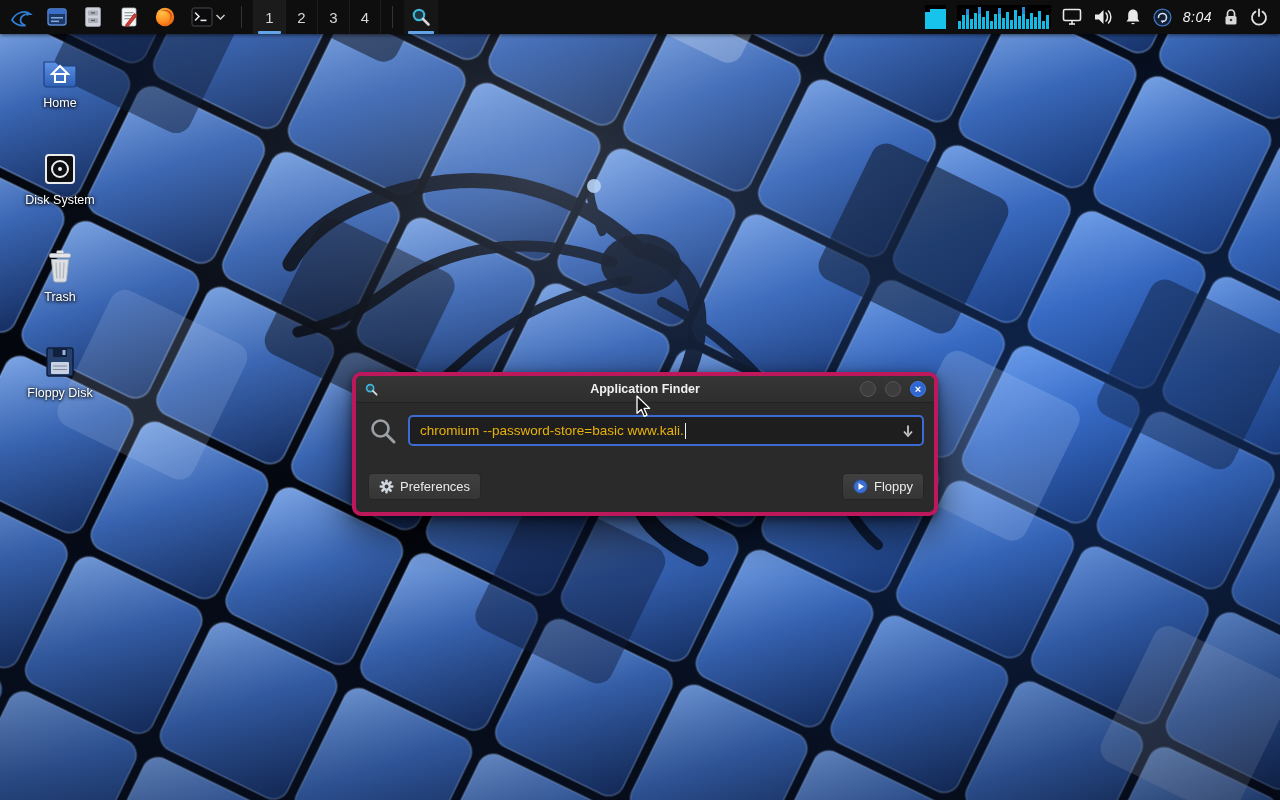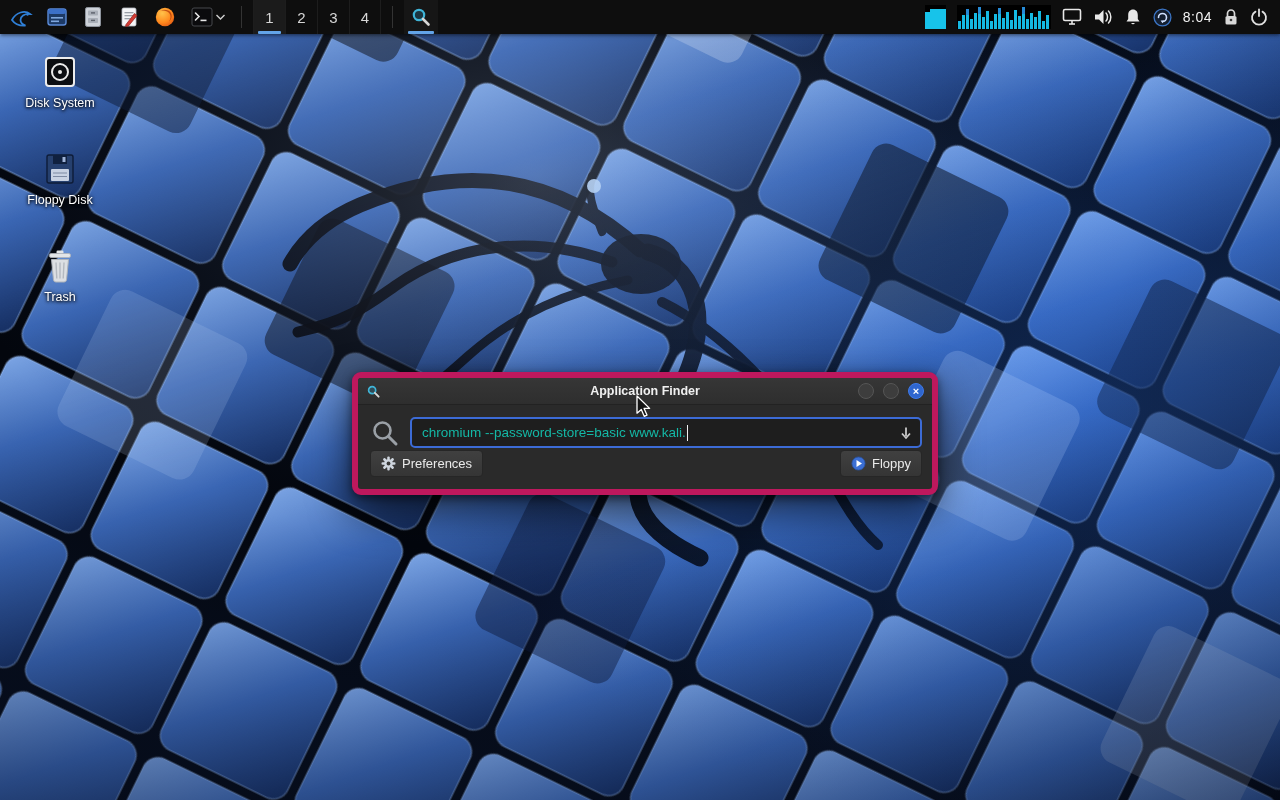--- a/index.html
+++ b/index.html
@@ -31,39 +31,39 @@
   .ws:last-child { border-right:1px solid #1d1d1d; }
   .ws.active { background:#1b1b1b; }
   .ws.active::after, .task.active::after {
     content:""; position:absolute; left:4px; right:4px; bottom:0; height:3px;
     background:#63a4e8; border-radius:1px;
   }
   .task {
     width:34px; height:34px; display:flex; align-items:center; justify-content:center;
     background:#161616; border:none; cursor:pointer; position:relative;
   }
-  .panel-right { margin-left:auto; display:flex; align-items:center; gap:11px; padding-right:6px; height:100%; }
+  .panel-right { margin-left:auto; display:flex; align-items:center; gap:11px; padding-right:6px; height:100%;font-style:italic; }
   .clock { color:#f2f2f2; font-size:14px; letter-spacing:.5px; cursor:pointer; }
   .tray-btn { background:transparent; border:none; display:flex; align-items:center; cursor:pointer; }
 
   
   .desktop-icons {
     position:absolute; left:16px; top:52px; z-index:10;
     display:flex; flex-direction:column; gap:38px; width:88px;
   }
   .dicon { display:flex; flex-direction:column; align-items:center; gap:5px; cursor:pointer; }
   .dicon .label {
     color:#fff; font-size:12.5px; text-align:center; line-height:1.1;
     text-shadow:0 1px 3px #000, 0 0 4px rgba(0,0,0,.9);
   }
 
   
   .finder {
     position:absolute; left:352px; top:372px; width:586px; z-index:40;
-    background:#2a2a2a; border:6px solid #be185d; border-radius:9px;
+    background:#2a2a2a; border:4px solid #be185d; border-radius:9px;
     box-shadow:0 16px 40px rgba(0,0,0,.65), 0 3px 10px rgba(0,0,0,.5);
     overflow:hidden;
   }
   .titlebar {
     height:27px; background:linear-gradient(#363636,#2e2e2e);
     display:flex; align-items:center; padding:0 8px; position:relative;
     border-bottom:1px solid #222;
   }
   .titlebar .title {
     position:absolute; left:0; right:0; text-align:center;
@@ -75,24 +75,24 @@
     background:#3d3d3d; cursor:pointer; padding:0;
     display:flex; align-items:center; justify-content:center;
   }
   .win-btn.close { background:#2f66cf; border-color:#3f7ae8; color:#fff; font-size:11px; font-weight:bold; line-height:1; }
   .finder-body { padding:12px 10px 12px 12px; }
   .search-row { display:flex; align-items:center; gap:10px; }
   .cmd-entry {
     flex:1; height:31px; background:#1e1e1e; border:2px solid #3c6bd6; border-radius:5px;
     display:flex; align-items:center; padding:0 8px 0 10px; cursor:text;
   }
-  .cmd-text { color:#14b8a6; font-size:13.5px; white-space:nowrap; overflow:hidden; }
+  .cmd-text { color:#eab308; font-size:13.5px; white-space:nowrap; overflow:hidden; }
   .caret { display:inline-block; width:1px; height:16px; background:#f0f0f0; margin-left:1px; vertical-align:middle; }
   .entry-arrow { margin-left:auto; display:flex; align-items:center; }
-  .btn-row { display:flex; justify-content:space-between; margin-top:2px; }
+  .btn-row { display:flex; justify-content:space-between; margin-top:27px; }
   .gtk-btn {
     display:flex; align-items:center; gap:6px; height:27px; padding:0 10px;
     background:linear-gradient(#404040,#353535); border:1px solid #262626; border-radius:4px;
     color:#eaeaea; font-size:13px; cursor:pointer;
   }
 
   
   .cursor { position:absolute; left:636px; top:395px; z-index:99; pointer-events:none; }
 </style>
 </head>
@@ -326,52 +326,66 @@
       <svg width="18" height="18" viewBox="0 0 18 18">
         <path d="M5.5 3.6 A7 7 0 1 0 12.5 3.6" fill="none" stroke="#e0e0e0" stroke-width="1.8" stroke-linecap="round"></path>
         <line x1="9" y1="1.5" x2="9" y2="8" stroke="#e0e0e0" stroke-width="1.8" stroke-linecap="round"></line>
       </svg>
     </button>
   </div>
 </div>
 
 <div class="desktop-icons">
 
+  <div class="dicon">
+    <svg width="42" height="40" viewBox="0 0 40 40">
+      <defs>
+          <linearGradient id="fold" x1="0" y1="0" x2="0" y2="1">
+        <stop offset="0" stop-color="#5d93e6"></stop>
+            <stop offset="1" stop-color="#2d5eb4"></stop>
+          </linearGradient>
+        </defs>
+      <path d="M4 10 h12 l4 4 h16 v18 a3 3 0 0 1 -3 3 H7 a3 3 0 0 1 -3 -3 Z" fill="url(#fold)" stroke="#1d3f82" stroke-width="1.2"></path>
+      <polygon points="12,22 20,14 28,22" fill="none" stroke="#fff" stroke-width="2"></polygon>
+      <rect x="15" y="22" width="10" height="8" fill="none" stroke="#fff" stroke-width="2"></rect>
+    </svg>
+    <div class="label">Home</div>
+  </div>
 
   <div class="dicon">
     <svg width="42" height="40" viewBox="0 0 40 40">
       <rect x="6" y="6" width="28" height="28" rx="3" fill="#0c0e12" stroke="#ececec" stroke-width="2"></rect>
       <circle cx="20" cy="20" r="8" fill="none" stroke="#ececec" stroke-width="2"></circle>
       <circle cx="20" cy="20" r="2" fill="#ececec"></circle>
     </svg>
     <div class="label">Disk System</div>
+  </div>
+
+  <div class="dicon">
+    <svg width="42" height="40" viewBox="0 0 40 40">
+      <rect x="16.5" y="4.5" width="7" height="3" rx="1.2" fill="#e3e5e8"></rect>
+      <rect x="9.5" y="7.5" width="21" height="4" rx="1.6" fill="#e3e5e8" stroke="#aeb3ba" stroke-width="0.8"></rect>
+      <path d="M11.5 13.5 L13.5 34 a2.4 2.4 0 0 0 2.4 2 h8.2 a2.4 2.4 0 0 0 2.4 -2 L28.5 13.5 Z" fill="#dcdfe3" stroke="#aeb3ba" stroke-width="1"></path>
+      <line x1="16" y1="16.5" x2="16.8" y2="32.5" stroke="#b4b9c0" stroke-width="1.4"></line>
+      <line x1="20" y1="16.5" x2="20" y2="32.5" stroke="#b4b9c0" stroke-width="1.4"></line>
+      <line x1="24" y1="16.5" x2="23.2" y2="32.5" stroke="#b4b9c0" stroke-width="1.4"></line>
+    </svg>
+    <div class="label">Trash</div>
   </div>
 
   <div class="dicon">
     <svg width="42" height="40" viewBox="0 0 40 40">
       <rect x="7" y="6" width="26" height="28" rx="2" fill="#26406e" stroke="#0e1c38" stroke-width="1.4"></rect>
       <rect x="13" y="6" width="14" height="9" fill="#10213f"></rect>
       <rect x="22.5" y="8" width="3" height="5" fill="#9fb4d8"></rect>
       <rect x="11" y="20" width="18" height="12" rx="1" fill="#c8d2e2"></rect>
       <line x1="13" y1="24" x2="27" y2="24" stroke="#7d8aa2" stroke-width="1"></line>
       <line x1="13" y1="27.5" x2="27" y2="27.5" stroke="#7d8aa2" stroke-width="1"></line>
     </svg>
     <div class="label">Floppy Disk</div>
-  </div>
-
-  <div class="dicon">
-    <svg width="42" height="40" viewBox="0 0 40 40">
-      <rect x="16.5" y="4.5" width="7" height="3" rx="1.2" fill="#e3e5e8"></rect>
-      <rect x="9.5" y="7.5" width="21" height="4" rx="1.6" fill="#e3e5e8" stroke="#aeb3ba" stroke-width="0.8"></rect>
-      <path d="M11.5 13.5 L13.5 34 a2.4 2.4 0 0 0 2.4 2 h8.2 a2.4 2.4 0 0 0 2.4 -2 L28.5 13.5 Z" fill="#dcdfe3" stroke="#aeb3ba" stroke-width="1"></path>
-      <line x1="16" y1="16.5" x2="16.8" y2="32.5" stroke="#b4b9c0" stroke-width="1.4"></line>
-      <line x1="20" y1="16.5" x2="20" y2="32.5" stroke="#b4b9c0" stroke-width="1.4"></line>
-      <line x1="24" y1="16.5" x2="23.2" y2="32.5" stroke="#b4b9c0" stroke-width="1.4"></line>
-    </svg>
-    <div class="label">Trash</div>
   </div>
 </div>
 
 <div class="finder">
   <div class="titlebar">
     <svg width="15" height="15" viewBox="0 0 22 22">
       <circle cx="9" cy="9" r="5.2" fill="rgba(44,150,194,0.25)" stroke="#3fb5d8" stroke-width="2.4"></circle>
       <line x1="13" y1="13" x2="18.5" y2="18.5" stroke="#d6d6d6" stroke-width="2.8" stroke-linecap="round"></line>
     </svg>
     <div class="title">Application Finder</div>

